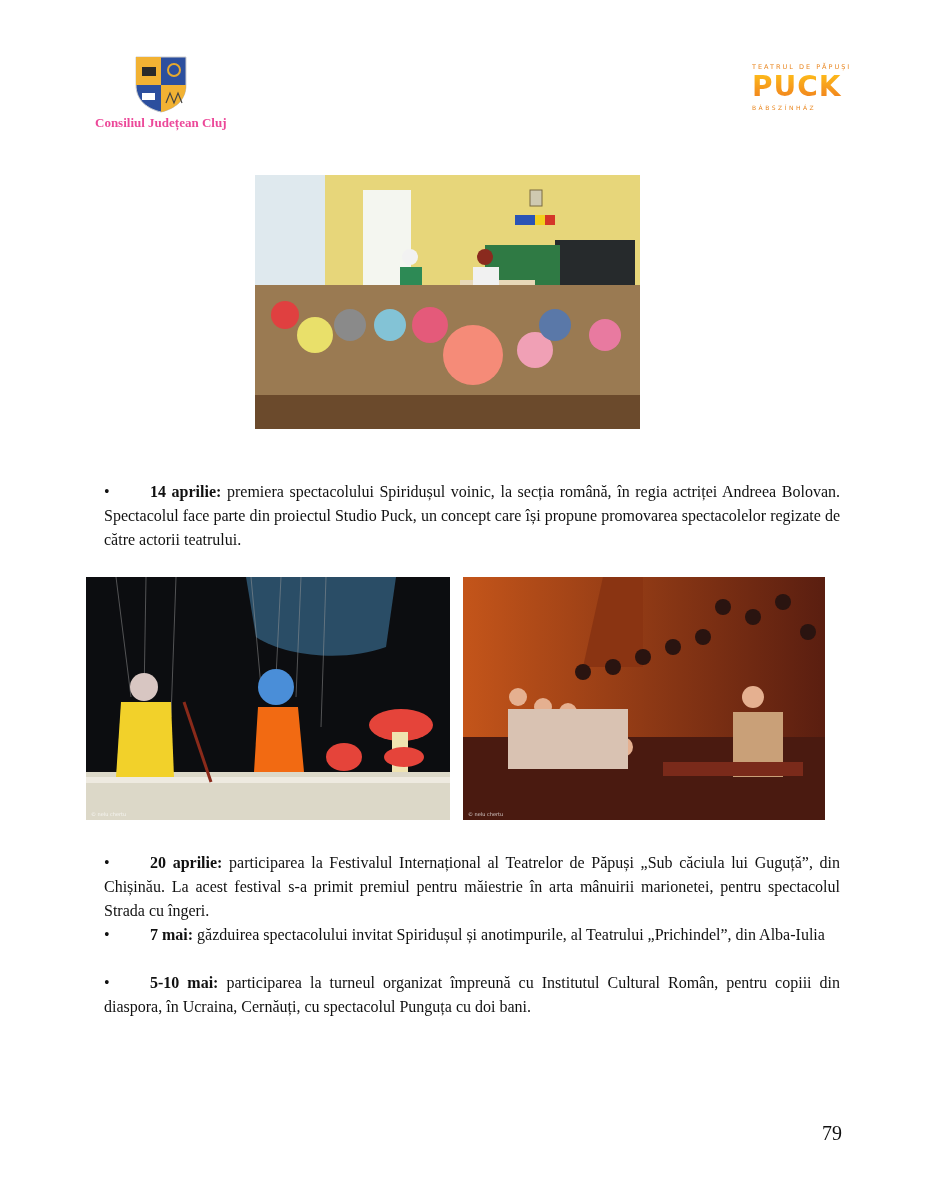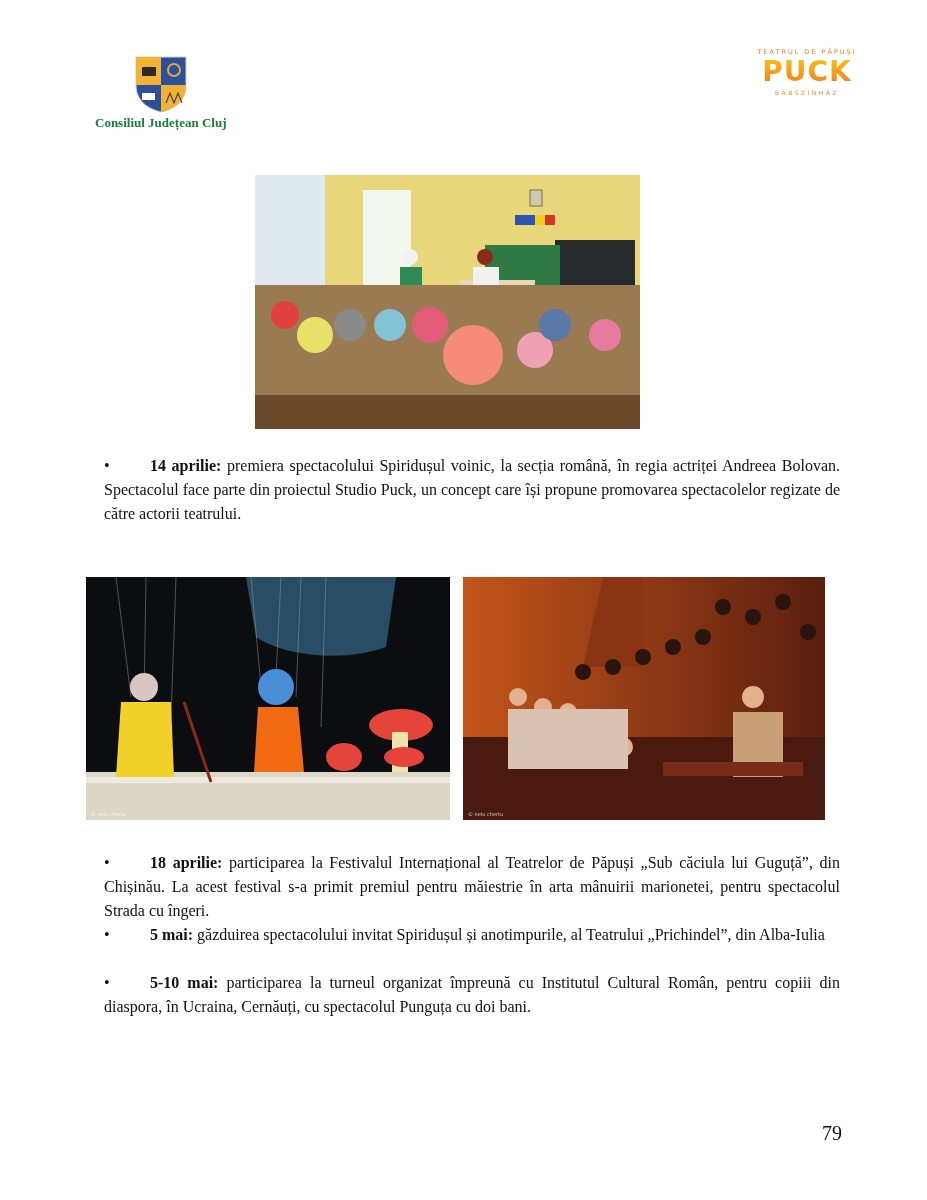--- a/index.html
+++ b/index.html
@@ -1,41 +1,41 @@
 <!DOCTYPE html>
 <html><head>
 <meta charset="utf-8">
 <style>
   html, body { margin: 0; padding: 0; background: #ffffff; }
   body { width: 927px; height: 1200px; position: relative; overflow: hidden;
          font-family: "Liberation Serif", serif; color: #111; }
 
   
   .crest { position: absolute; left: 134px; top: 55px; width: 54px; height: 58px; }
-  .council-name { position: absolute; left: 95px; top: 115px; font-size: 13px; font-weight: bold; color: #15803d; white-space: nowrap; }
-  .puck-logo { position: absolute; left: 752px; top: 48px; width: 110px; height: 56px; text-align: center; }
+  .council-name { position: absolute; left: 95px; top: 115px; font-size: 13px; font-weight: bold; color: #ec4899; white-space: nowrap; }
+  .puck-logo { position: absolute; left: 752px; top: 63px; width: 110px; height: 56px; }
   .puck-top { font-family: "DejaVu Sans", sans-serif; font-size: 6.5px; letter-spacing: 2px; color: #e9861f; line-height: 8px; }
   .puck-main { font-family: "DejaVu Sans", sans-serif; font-weight: bold; font-size: 28px; line-height: 32px; letter-spacing: 1px;
                background: linear-gradient(180deg, #ffc21a 0%, #f5951d 60%, #ef7b1d 100%);
                -webkit-background-clip: text; background-clip: text; color: transparent; }
   .puck-bottom { font-family: "DejaVu Sans", sans-serif; font-size: 6px; letter-spacing: 2.5px; color: #e9861f; line-height: 9px; }
 
   
   .photo { position: absolute; overflow: hidden; }
   .photo-classroom { left: 255px; top: 175px; width: 385px; height: 254px; }
   .photo-marionettes { left: 86px; top: 577px; width: 364px; height: 243px; }
   .photo-audience { left: 463px; top: 577px; width: 362px; height: 243px; }
   .photo svg { display: block; width: 100%; height: 100%; }
   .credit { position: absolute; left: 5px; bottom: 3px; font-family: "DejaVu Sans", sans-serif; font-size: 5px; color: rgba(255,255,255,0.75); }
 
   
   .para { position: absolute; left: 104px; width: 736px; font-size: 16px; line-height: 24px; text-align: justify; }
   .para .bullet { display: inline-block; width: 46px; }
   .para b { font-weight: bold; }
-  .p1 { top: 454px; }
+  .p1 { top: 480px; }
   .p2 { top: 851px; }
   .p3 { top: 923px; }
   .p4 { top: 971px; }
   .page-number { position: absolute; left: 822px; top: 1122px; font-size: 20px; }
 </style>
 </head>
 <body>
 
 <div class="crest">
   <svg viewBox="0 0 54 58" width="54" height="58">
@@ -149,24 +149,24 @@
       <circle cx="290" cy="120" r="11" fill="#e5b090"></circle>
       <rect x="45" y="132" width="120" height="60" fill="#d9c2b2"></rect>
       <rect x="270" y="135" width="50" height="65" fill="#c9a078"></rect>
       <rect x="200" y="185" width="140" height="14" fill="#7a2a1a"></rect>
     </g>
   </svg>
   <div class="credit">© nelu chertu</div>
 </div>
 
 <div class="para p2">
-  <span class="bullet">•</span><b>18 aprilie:</b><span> participarea la Festivalul Internațional al Teatrelor de Păpuși „Sub căciula lui Guguță”, din Chișinău. La acest festival s-a primit premiul pentru măiestrie în arta mânuirii marionetei, pentru spectacolul Strada cu îngeri.</span>
+  <span class="bullet">•</span><b>20 aprilie:</b><span> participarea la Festivalul Internațional al Teatrelor de Păpuși „Sub căciula lui Guguță”, din Chișinău. La acest festival s-a primit premiul pentru măiestrie în arta mânuirii marionetei, pentru spectacolul Strada cu îngeri.</span>
 </div>
 
 <div class="para p3">
-  <span class="bullet">•</span><b>5 mai:</b><span> găzduirea spectacolului invitat Spiridușul și anotimpurile, al Teatrului „Prichindel”, din Alba-Iulia</span>
+  <span class="bullet">•</span><b>7 mai:</b><span> găzduirea spectacolului invitat Spiridușul și anotimpurile, al Teatrului „Prichindel”, din Alba-Iulia</span>
 </div>
 
 <div class="para p4">
   <span class="bullet">•</span><b>5-10 mai:</b><span> participarea la turneul organizat împreună cu Institutul Cultural Român, pentru copiii din diaspora, în Ucraina, Cernăuți, cu spectacolul Punguța cu doi bani.</span>
 </div>
 
 <div class="page-number">79</div>
 
 </body></html>

